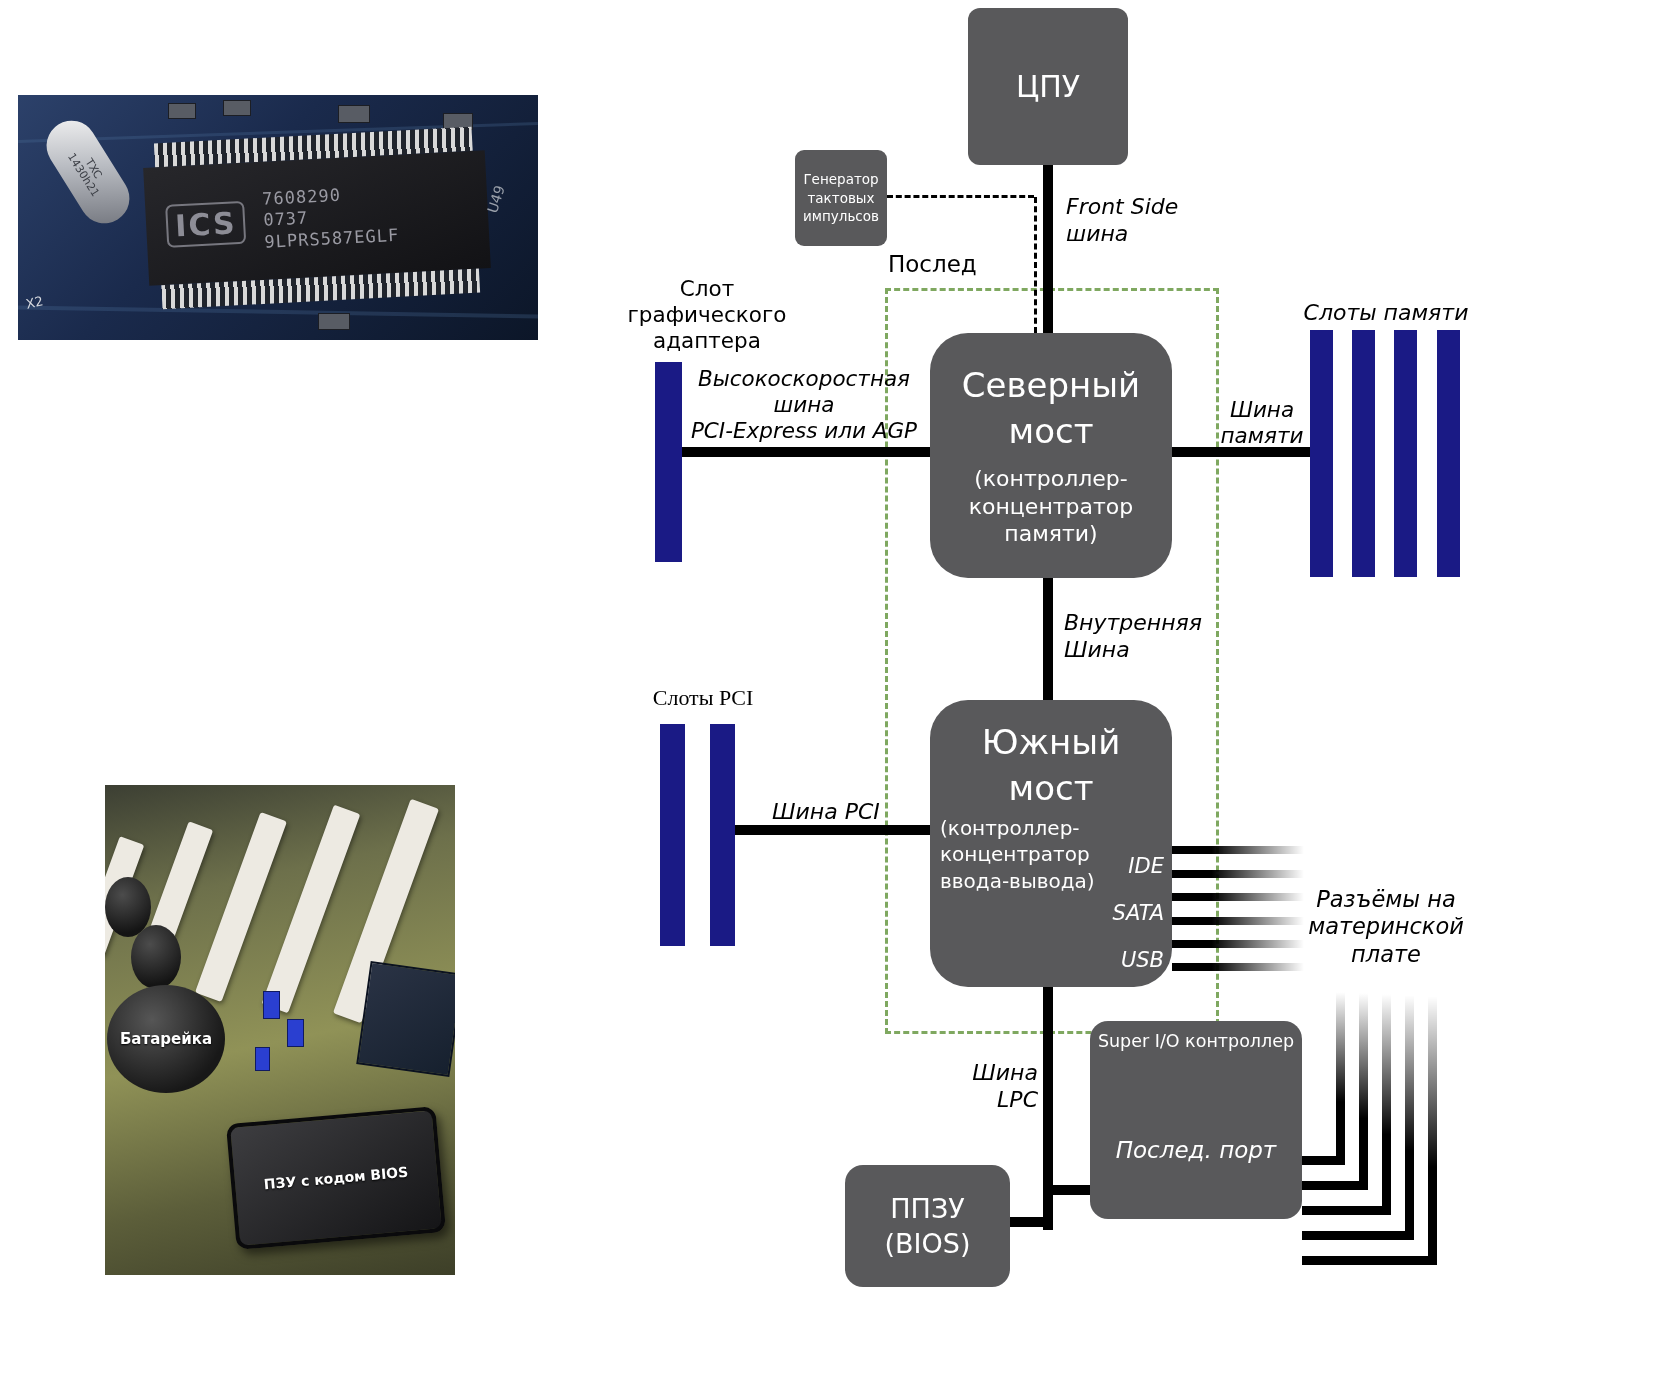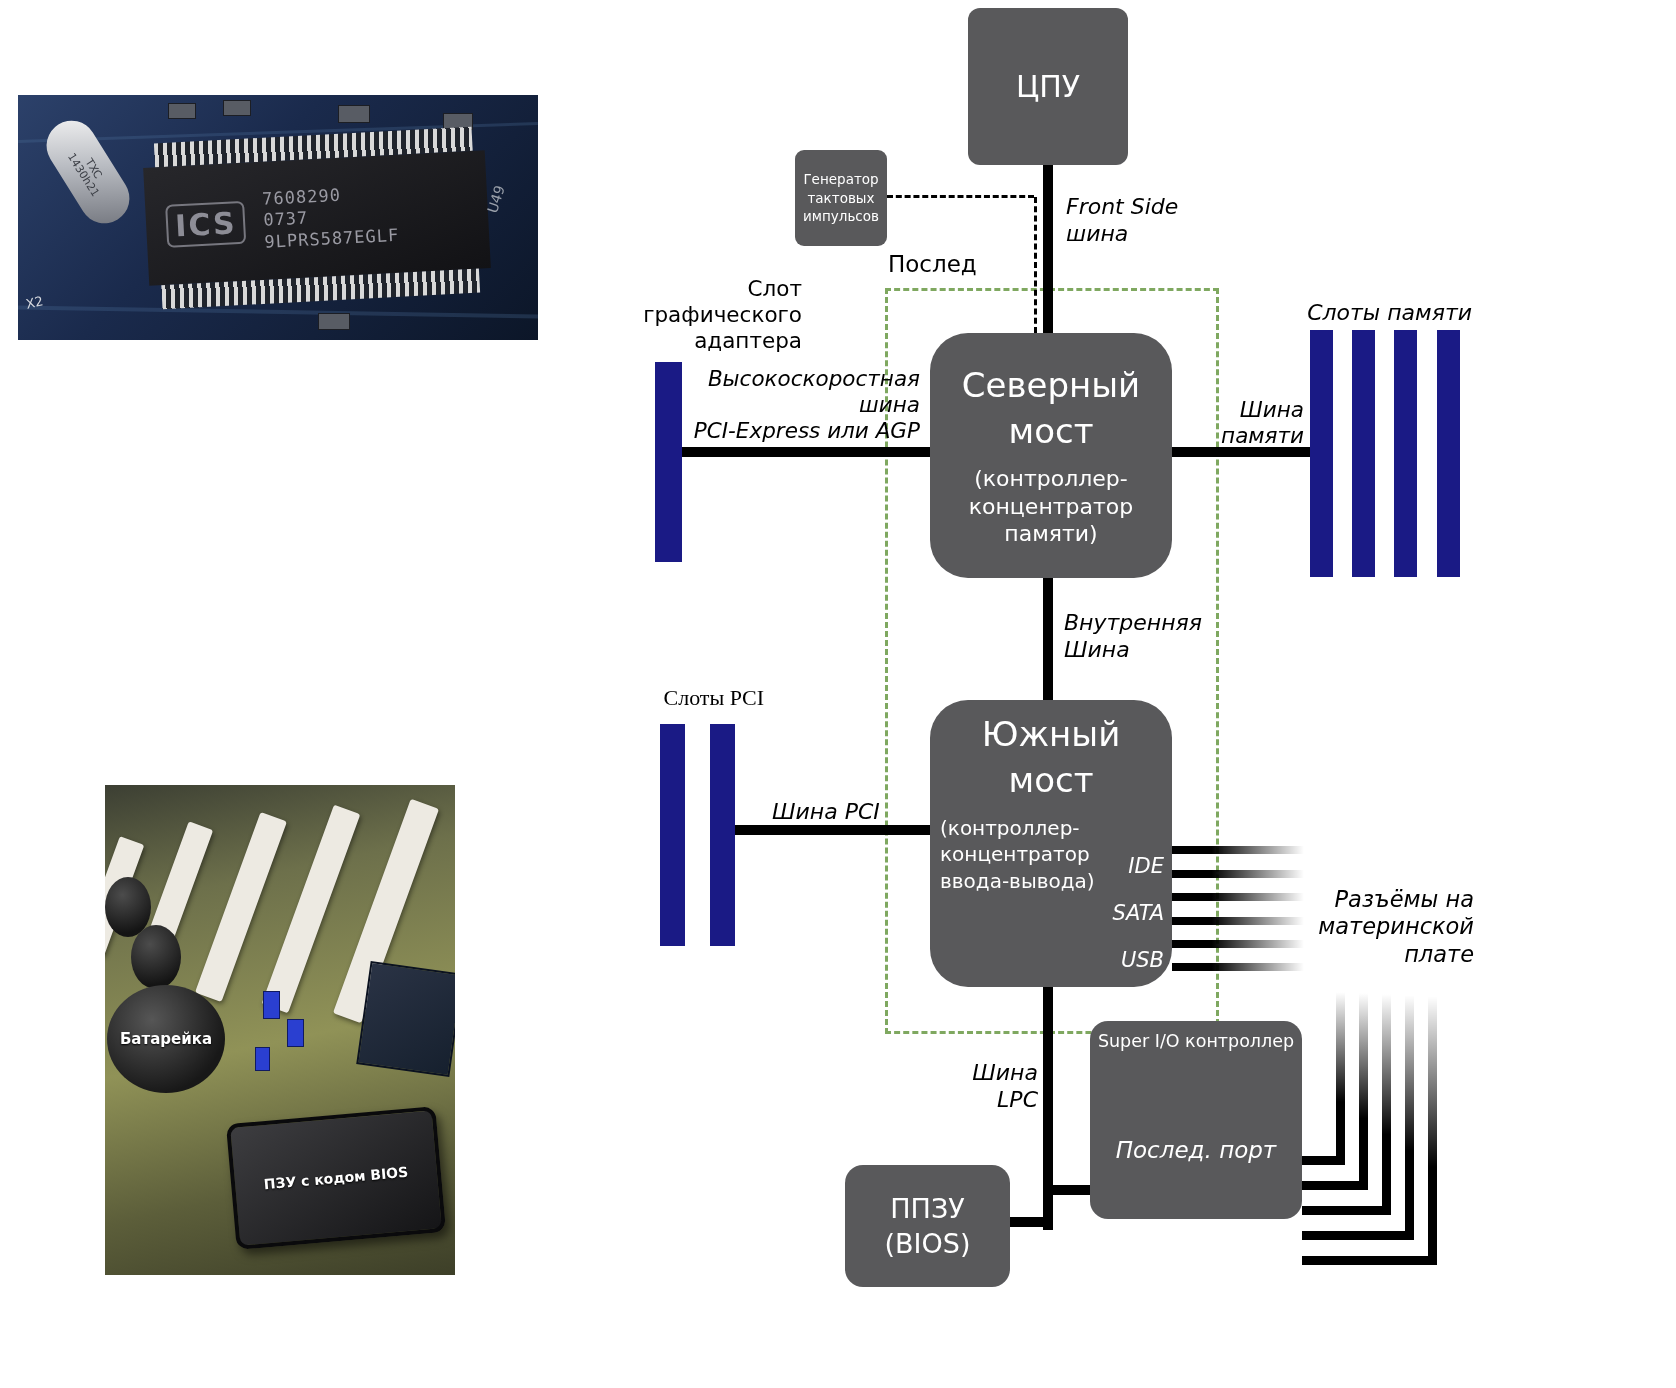--- a/index.html
+++ b/index.html
@@ -2,21 +2,21 @@
 <html><head>
 <meta charset="utf-8">
 <style>
   html,body { margin:0; padding:0; background:#fff; }
   .canvas {
     position:relative; width:1676px; height:1388px; background:#fff;
     font-family:"DejaVu Sans", sans-serif; color:#000; overflow:hidden;
   }
   .lbl { position:absolute; white-space:pre-line; line-height:1.22; }
   .it  { font-style:italic; }
-  .ctr { text-align:right; }
+  .ctr { text-align:center; }
   .rgt { text-align:right; }
 
   
   .gbox {
     position:absolute; background:#59595b; color:#fff;
     display:flex; align-items:center; justify-content:center;
     flex-direction:column; white-space:pre-line; text-align:center;
   }
   .slotbar { position:absolute; background:#1a1a85; }
   .bus { position:absolute; background:#000; }
@@ -185,21 +185,21 @@
   <div class="slotbar" style="left:1352px;top:330px;width:23px;height:247px;"></div>
   <div class="slotbar" style="left:1394px;top:330px;width:23px;height:247px;"></div>
   <div class="slotbar" style="left:1437px;top:330px;width:23px;height:247px;"></div>
   <div class="lbl ctr" style="left:1300px;top:300px;width:172px;font-size:22px;font-style:italic;">Слоты памяти</div>
   <div class="lbl ctr it" style="left:1220px;top:397px;width:84px;font-size:21.5px;">Шина
 памяти</div>
 
   <div class="lbl it" style="left:1064px;top:610px;font-size:22px;">Внутренняя
 Шина</div>
 
-  <div class="gbox" style="left:930px;top:700px;width:242px;height:287px;border-radius:38px;justify-content:flex-start;padding-top:12px;box-sizing:border-box;">
+  <div class="gbox" style="left:930px;top:700px;width:242px;height:287px;border-radius:38px;justify-content:flex-start;padding-top:20px;box-sizing:border-box;">
     <span class="bigtitle">Южный</span>
     <span class="bigtitle">мост</span>
     <span class="sb-desc">(контроллер-
 концентратор
 ввода-вывода)</span>
     <span class="sb-ports">
       <span>IDE</span>
       <span>SATA</span>
       <span>USB</span>
       <span>Ethernet</span>

